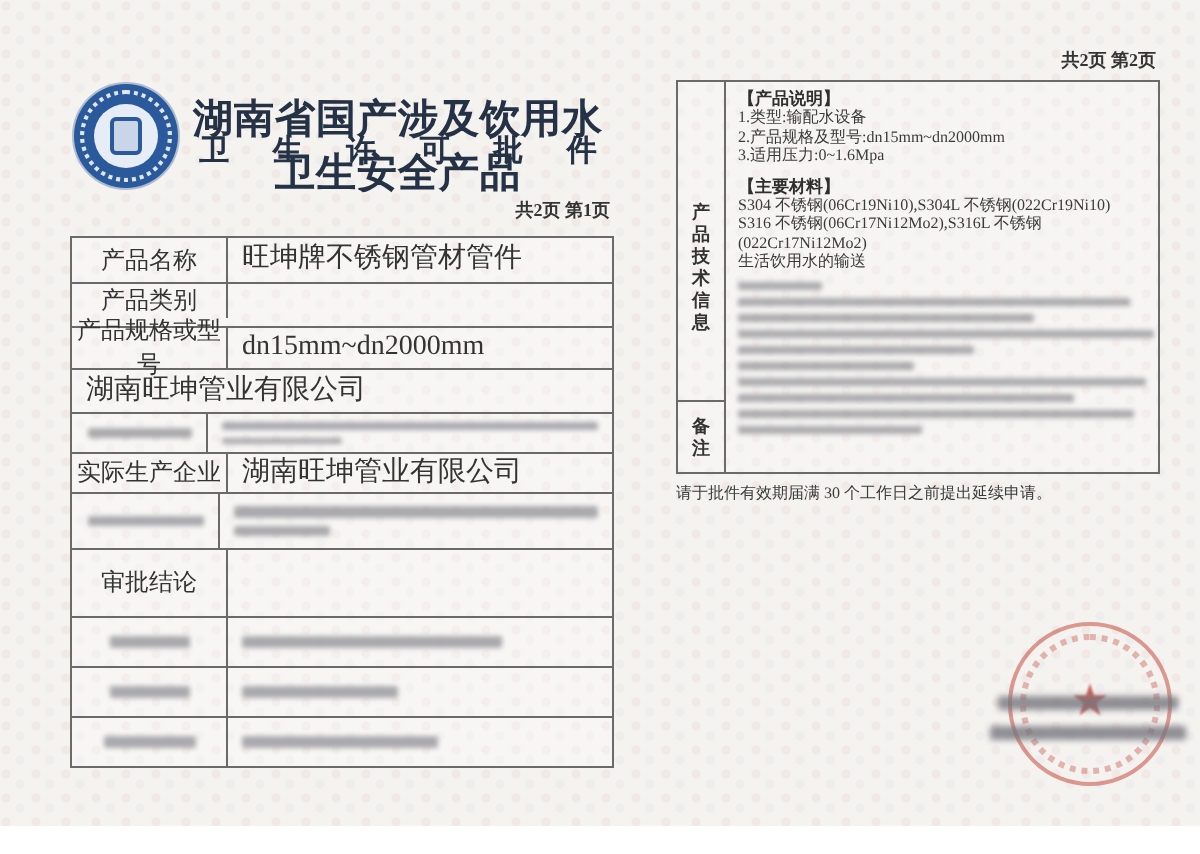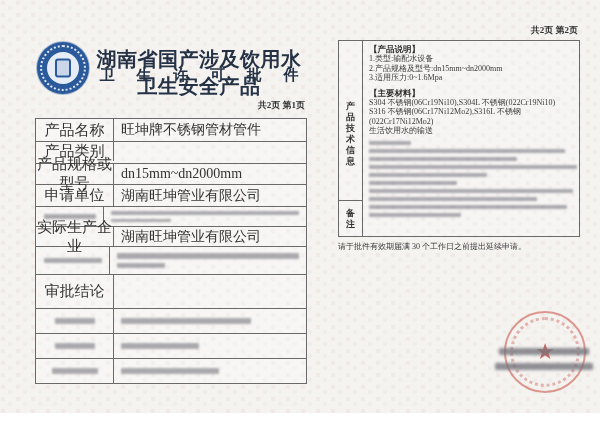--- a/index.html
+++ b/index.html
@@ -38,21 +38,21 @@
   .pagenote2{left:400px;top:24px;width:178px;text-align:right;}
 
   .cert-table{
     left:35px;top:118px;width:272px;
     border:1px solid #6a6a6a;box-sizing:border-box;background:rgba(255,255,255,.25);
   }
   .trow{display:flex;border-top:1px solid #6a6a6a;box-sizing:border-box;}
   .trow:first-child{border-top:none;}
   .tlabel{width:78px;border-right:1px solid #6a6a6a;box-sizing:border-box;
     display:flex;align-items:center;justify-content:center;
-    font-size:15px;color:#333;text-align:center;}
+    font-size:12px;color:#333;text-align:center;}
   .tvalue{flex:1;display:flex;flex-direction:column;justify-content:center;
     padding:2px 7px;box-sizing:border-box;font-size:14px;color:#333;line-height:12px;}
   .tvalue.para{display:block;padding-top:4px;text-indent:1.6em;}
 
   
   .blurbar{height:5.5px;background:#8d8d93;border-radius:1px;
     filter:blur(1.3px);opacity:.72;margin:2px 0;}
   .blurcol{display:flex;flex-direction:column;justify-content:center;align-items:flex-start;}
 
   
@@ -109,21 +109,20 @@
       <div class="tvalue">旺坤牌不锈钢管材管件</div>
     </div>
     <div class="trow" style="height: 22px; flex-direction: column;">
       <div class="tlabel">产品类别</div>
     </div>
     <div class="trow" style="height: 21px;">
       <div class="tlabel">产品规格或型号</div>
       <div class="tvalue">dn15mm~dn2000mm</div>
     </div>
     <div class="trow" style="height: 22px;">
-      <div class="tlabel">申请单位</div>
       <div class="tvalue">湖南旺坤管业有限公司</div>
     </div>
     <div class="trow" style="height: 20px;">
       <div class="tlabel">
         <div class="blurbar" style="width: 52px;"></div>
       </div>
       <div class="tvalue blurcol">
         <div class="blurbar" style="width: 188px;"></div>
         <div class="blurbar" style="width: 60px;"></div>
       </div>

